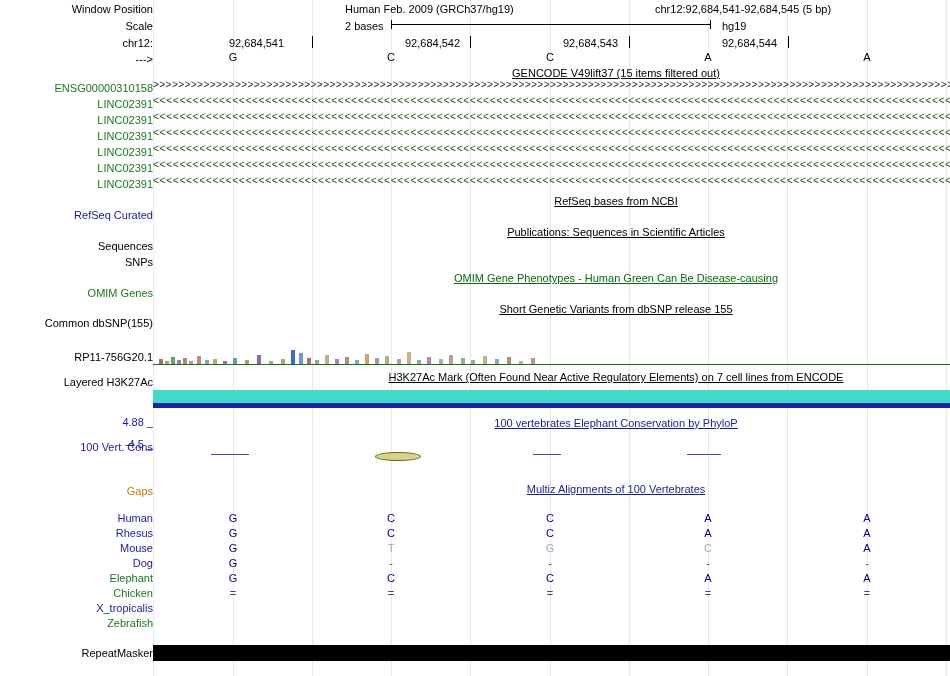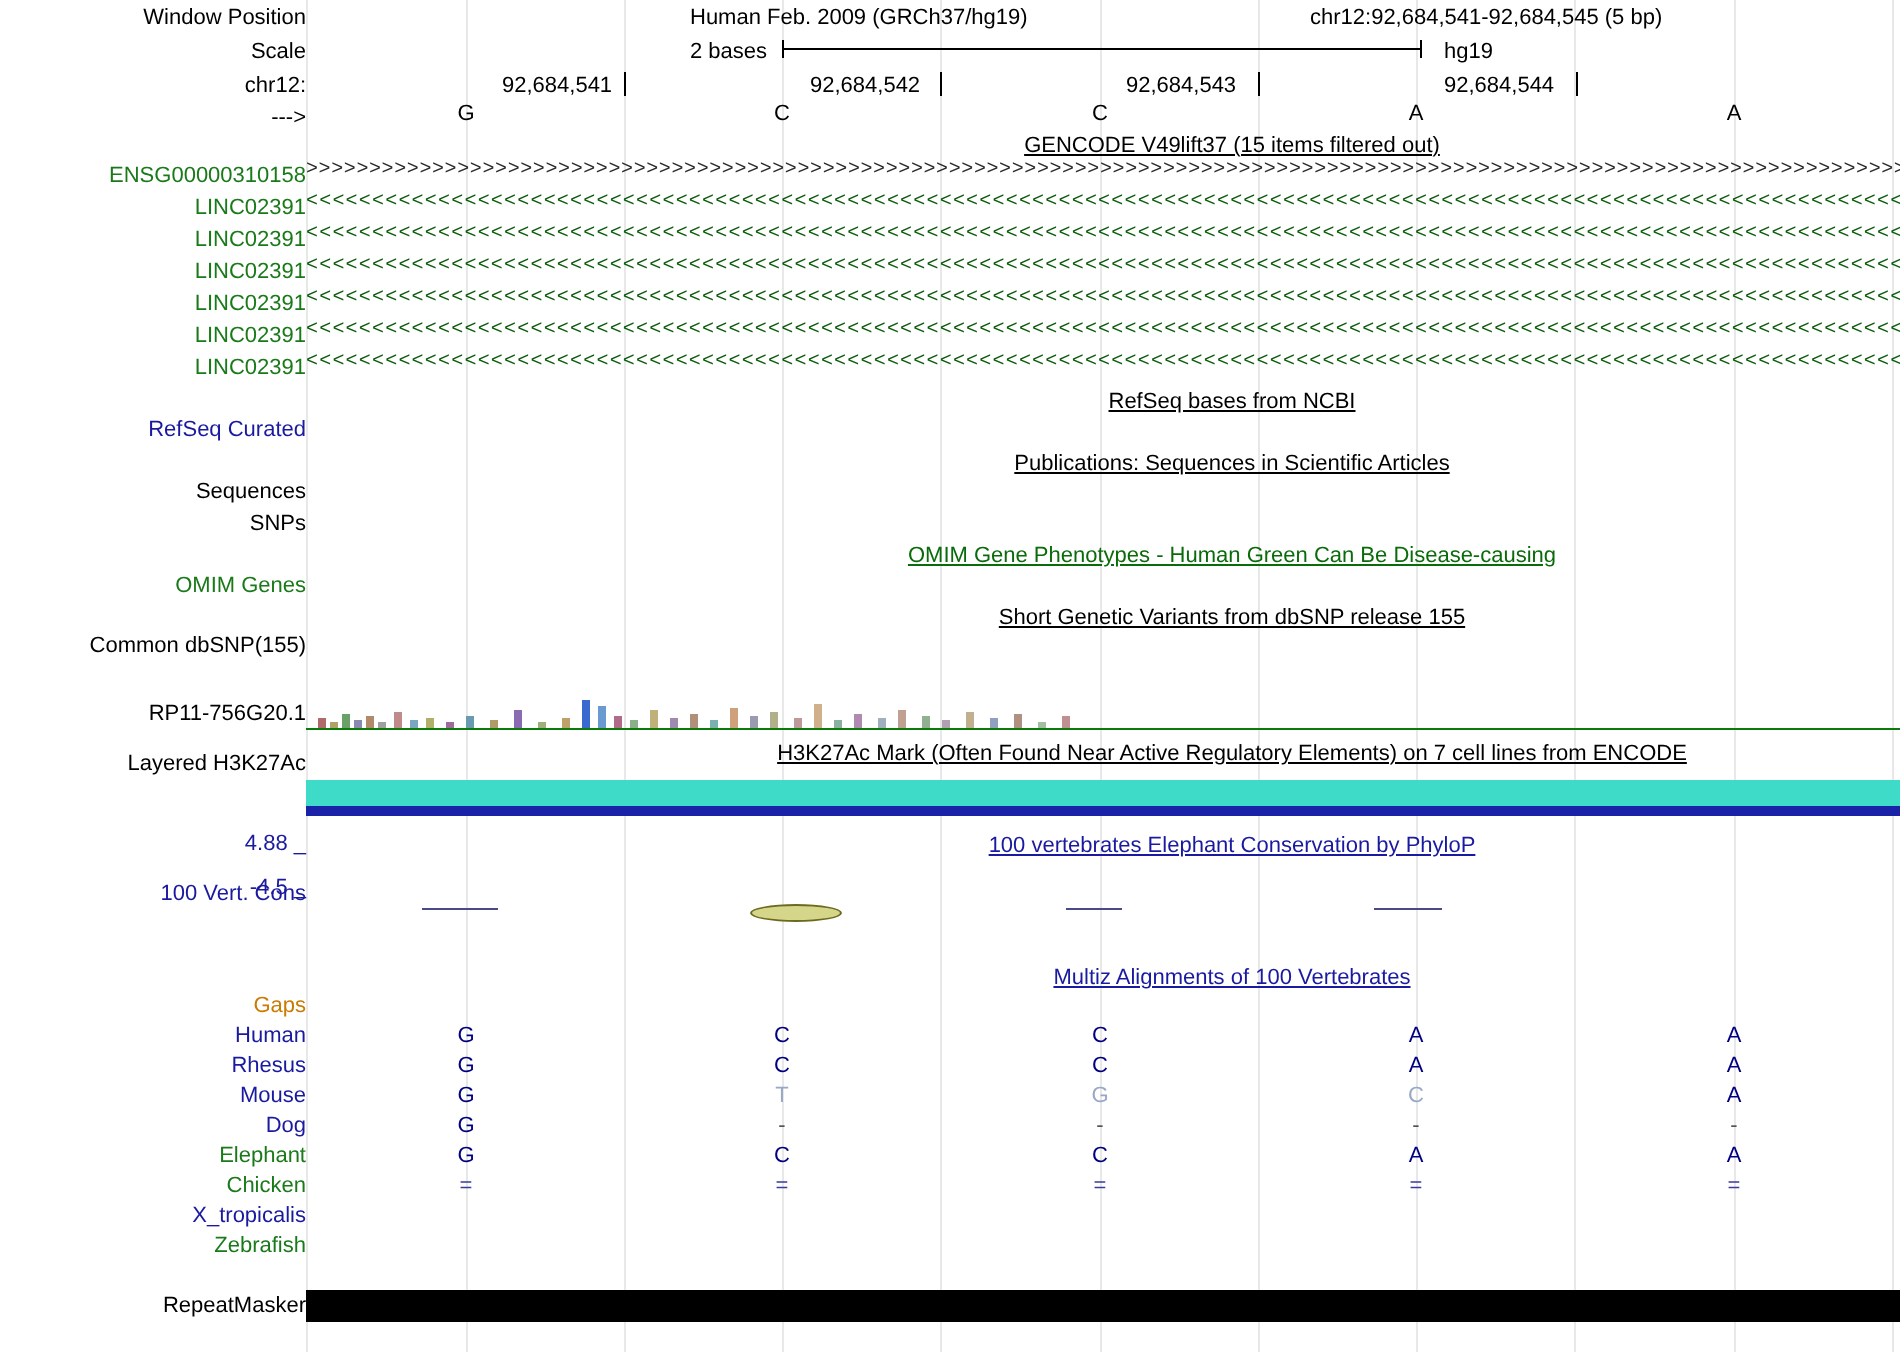--- a/index.html
+++ b/index.html
@@ -170,21 +170,21 @@
   <div class="lbl" style="top:3px">Window Position</div>
   <div class="hdr" style="left:345px; top:3px">Human Feb. 2009 (GRCh37/hg19)</div>
   <div class="hdr" style="left:655px; top:3px">chr12:92,684,541-92,684,545 (5 bp)</div>
 
   <div class="lbl" style="top:20px">Scale</div>
   <div class="hdr" style="left:345px; top:20px">2 bases</div>
   <div class="scalebar" style="left:391px; top:20px; width:320px;"></div>
   <div class="hdr" style="left:722px; top:20px">hg19</div>
 
   <div class="lbl" style="top:37px">chr12:</div>
-  <div class="hdr" style="left:251px; top:37px">92,684,541</div>
+  <div class="hdr" style="left:229px; top:37px">92,684,541</div>
   <div class="tick" style="left:312px; top:36px; height:12px;"></div>
   <div class="hdr" style="left:405px; top:37px">92,684,542</div>
   <div class="tick" style="left:470px; top:36px; height:12px;"></div>
   <div class="hdr" style="left:563px; top:37px">92,684,543</div>
   <div class="tick" style="left:629px; top:36px; height:12px;"></div>
   <div class="hdr" style="left:722px; top:37px">92,684,544</div>
   <div class="tick" style="left:788px; top:36px; height:12px;"></div>
 
   <div class="lbl" style="top:53px">---&gt;</div>
   <div class="base-letter" style="left:233px; top:51px">G</div>
@@ -285,21 +285,21 @@
   <div class="track-area" style="top:430px; height:40px;">
     <div class="cons-line" style="left:58px;  top:24px; width:38px;"></div>
     <div class="cons-blob" style="left:222px; top:22px; width:46px; height:9px;"></div>
     <div class="cons-line" style="left:380px; top:24px; width:28px;"></div>
     <div class="cons-line" style="left:534px; top:24px; width:34px;"></div>
   </div>
 
   <div class="lbl lbl-blue" style="top:438px; right:797px;"><span></span></div>
   <div class="lbl lbl-blue" style="top:438px">-4.5 _</div>
 
-  <div class="lbl lbl-orange" style="top:497px">Gaps</div>
+  <div class="lbl lbl-orange" style="top:485px">Gaps</div>
   <div class="center-title lbl-blue" style="top:483px">Multiz Alignments of 100 Vertebrates</div>
 
   <div class="lbl lbl-blue" style="top:512px">Human</div>
   <div class="mono-base" style="left:233px; top:512px; color:#000080">G</div>
   <div class="mono-base" style="left:391px; top:512px; color:#000080">C</div>
   <div class="mono-base" style="left:550px; top:512px; color:#000080">C</div>
   <div class="mono-base" style="left:708px; top:512px; color:#000080">A</div>
   <div class="mono-base" style="left:867px; top:512px; color:#000080">A</div>
 
   <div class="lbl lbl-blue" style="top:527px">Rhesus</div>

